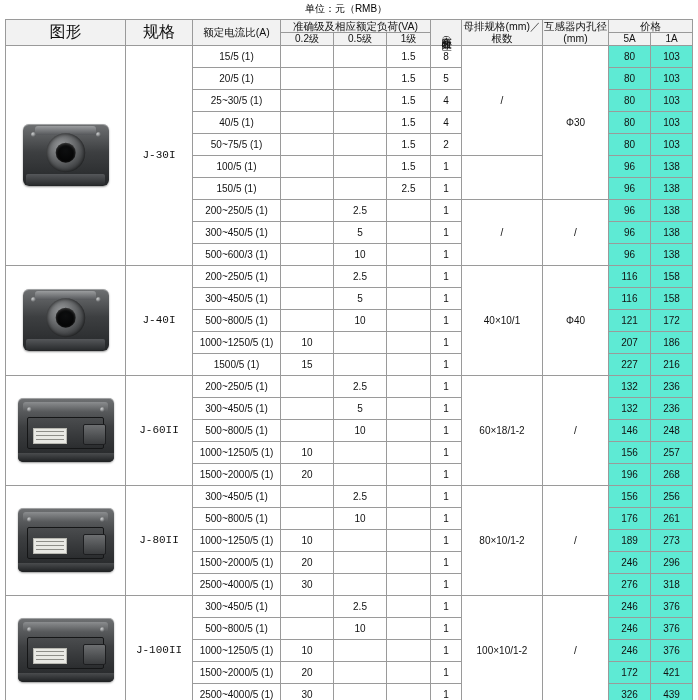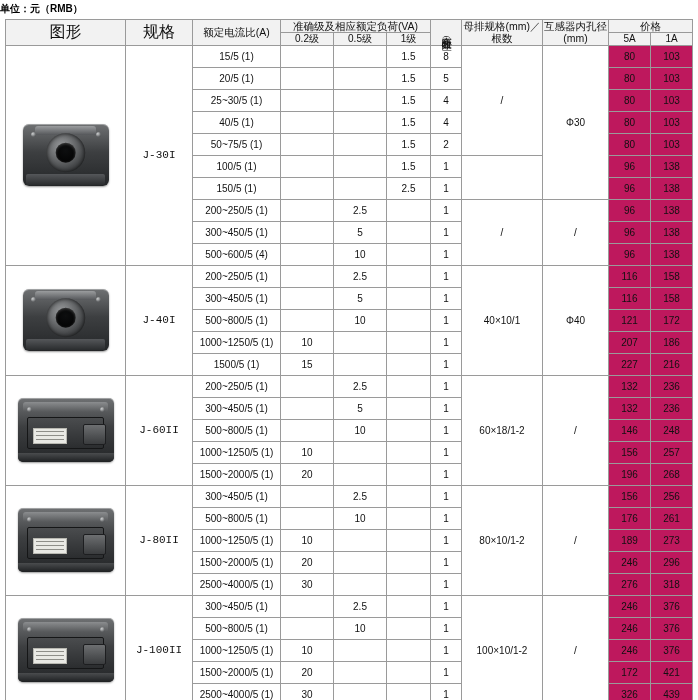--- a/index.html
+++ b/index.html
@@ -14,27 +14,26 @@
     color: #1a1a1a;
     overflow: hidden;
   }
   .page {
     width: 698px;
     height: 700px;
     position: relative;
     box-sizing: border-box;
   }
   .unit-line {
-    text-align: left;
+    text-align: center;
     font-size: 10px;
     padding: 3px 6px 2px 0;
     height: 14px;
     line-height: 12px;
     color: #000;
-    font-weight: bold;
   }
   table.spec {
     border-collapse: collapse;
     table-layout: fixed;
     width: 688px;
     margin: 0 5px;
     font-size: 10px;
   }
   table.spec th, table.spec td {
     border: 1px solid #9a9a9a;
@@ -55,21 +54,21 @@
   }
   .sub-head {
     font-size: 10px;
   }
   td.rowcell {
     height: 21px;
     font-size: 10px;
     white-space: nowrap;
   }
   td.price {
-    background: #be185d;
+    background: #5eead4;
   }
   td.model {
     font-size: 11px;
     font-family: Liberation Mono, monospace;
   }
   td.imgcell {
     padding: 2px;
   }
   .vert {
     writing-mode: vertical-rl;
@@ -299,21 +298,21 @@
         <tr>
           <td class="rowcell ">300~450/5 (1)</td>
           <td class="rowcell "></td>
           <td class="rowcell ">5</td>
           <td class="rowcell "></td>
           <td class="rowcell ">1</td>
           <td class="rowcell price">96</td>
           <td class="rowcell price">138</td>
         </tr>
         <tr>
-          <td class="rowcell ">500~600/5 (4)</td>
+          <td class="rowcell ">500~600/3 (1)</td>
           <td class="rowcell "></td>
           <td class="rowcell ">10</td>
           <td class="rowcell "></td>
           <td class="rowcell ">1</td>
           <td class="rowcell price">96</td>
           <td class="rowcell price">138</td>
         </tr>
         <tr>
           <td class="imgcell" rowspan="5">
             <div class="ct round" style="width: 86px; height: 62px;">

